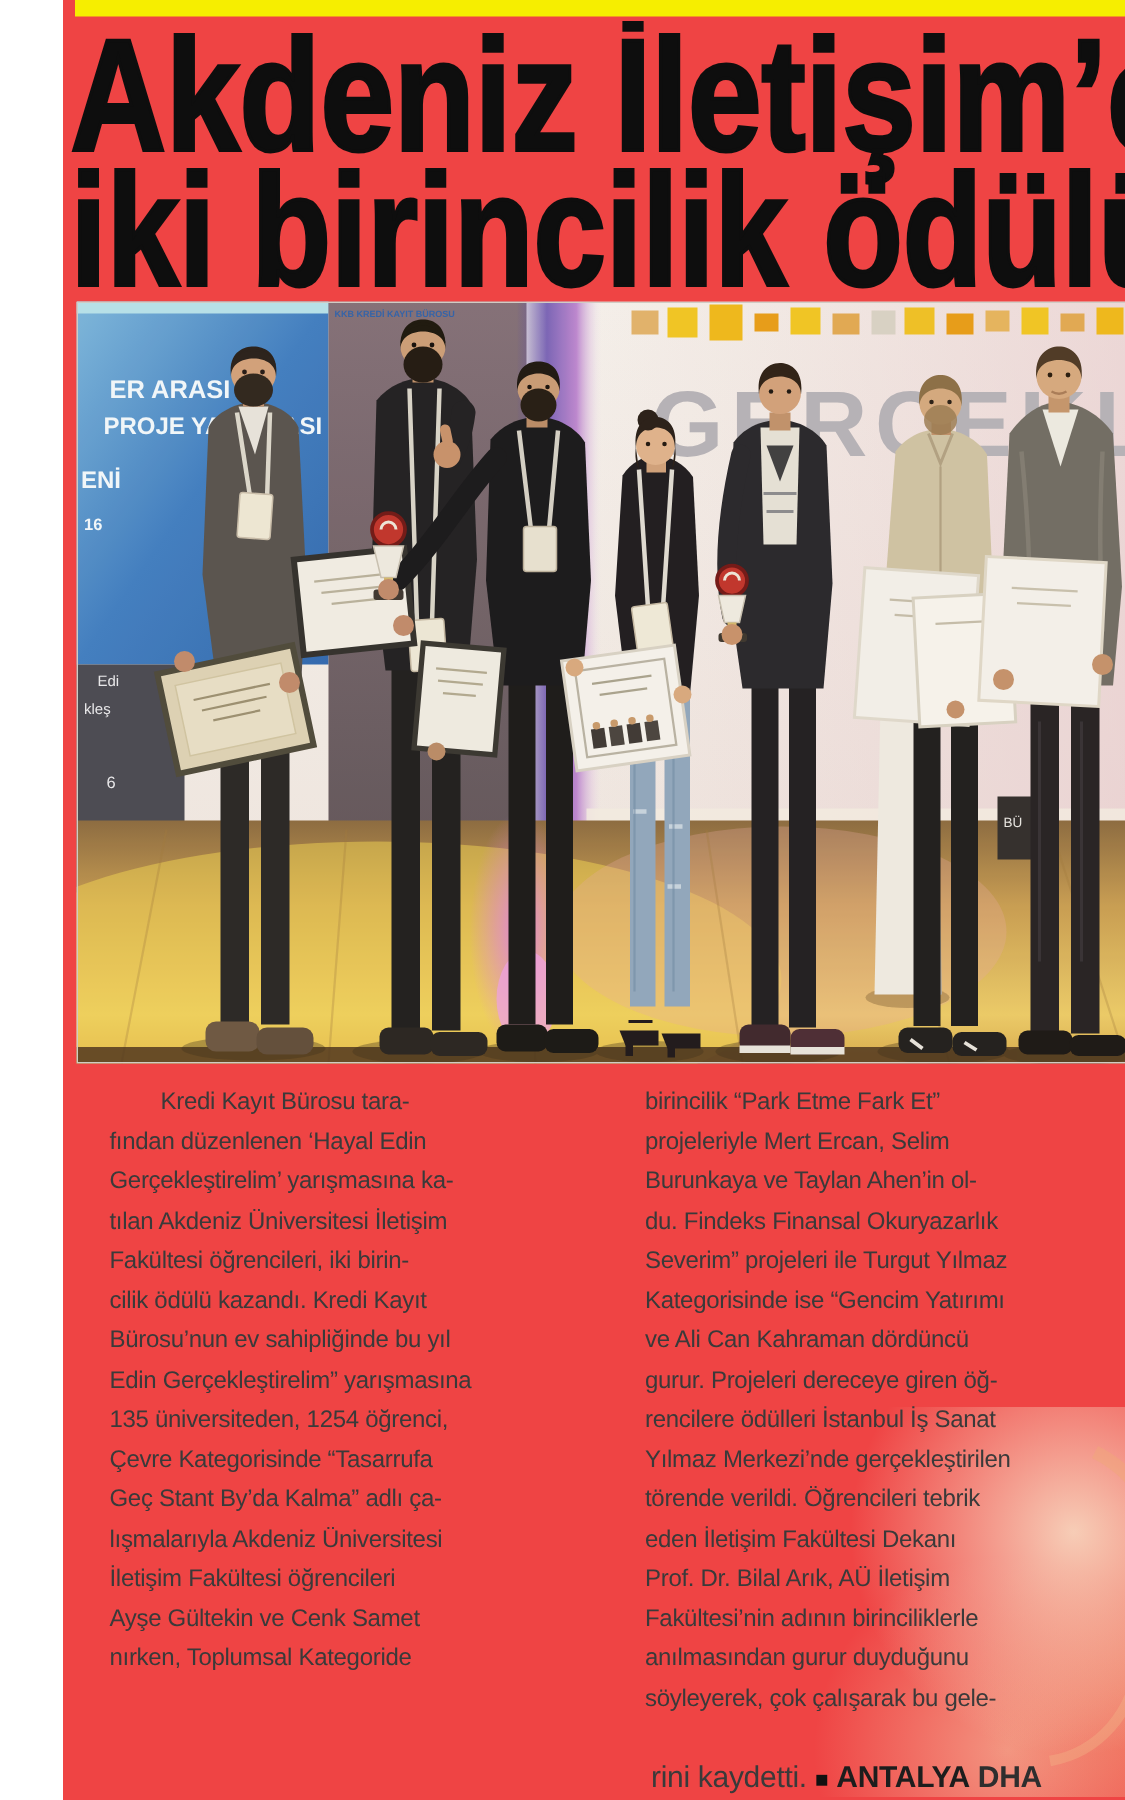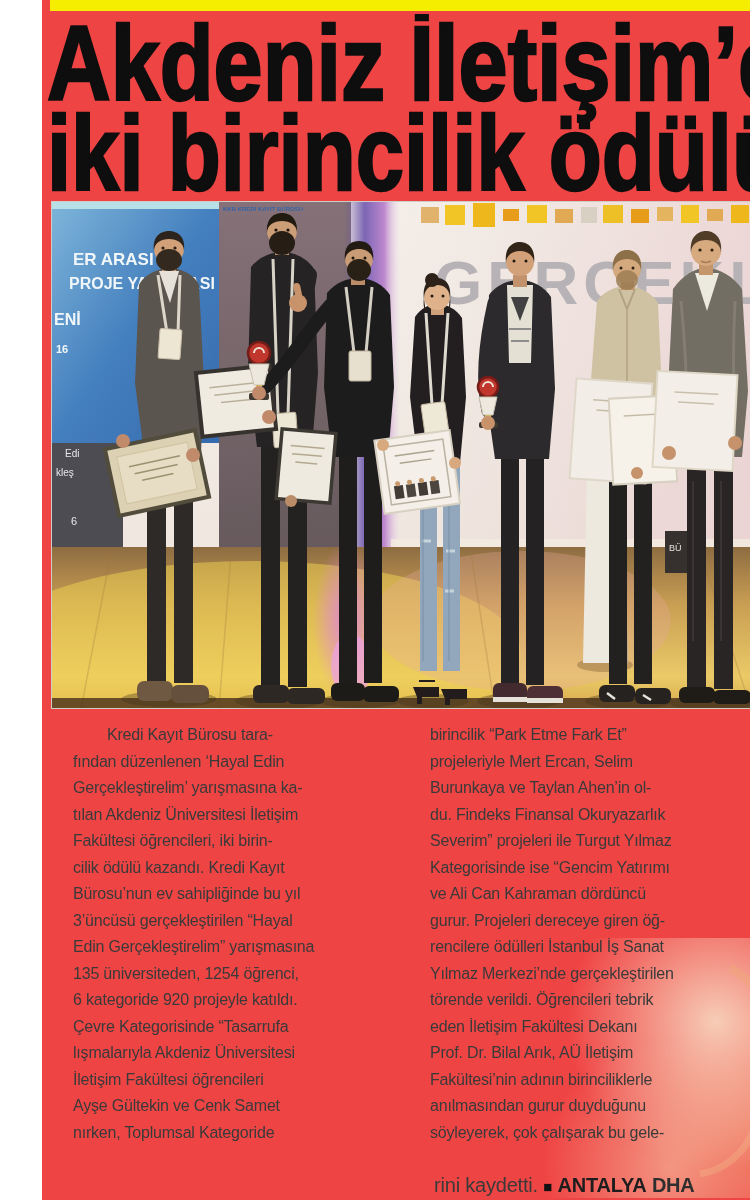--- a/index.html
+++ b/index.html
@@ -391,25 +391,24 @@
   </div>
 
   <div class="col col-left">
       <div class="line">Kredi Kayıt Bürosu tara-</div>
       <div class="line">fından düzenlenen ‘Hayal Edin</div>
       <div class="line">Gerçekleştirelim’ yarışmasına ka-</div>
       <div class="line">tılan Akdeniz Üniversitesi İletişim</div>
       <div class="line">Fakültesi öğrencileri, iki birin-</div>
       <div class="line">cilik ödülü kazandı. Kredi Kayıt</div>
       <div class="line">Bürosu’nun ev sahipliğinde bu yıl</div>
-      <div class="line">3’üncüsü gerçekleştirilen “Hayal</div>
       <div class="line">Edin Gerçekleştirelim” yarışmasına</div>
       <div class="line">135 üniversiteden, 1254 öğrenci,</div>
-      <div class="line">6 kategoride 920 projeyle katıldı.</div>
       <div class="line">Çevre Kategorisinde “Tasarrufa</div>
+      <div class="line">Geç Stant By’da Kalma” adlı ça-</div>
       <div class="line">lışmalarıyla Akdeniz Üniversitesi</div>
       <div class="line">İletişim Fakültesi öğrencileri</div>
       <div class="line">Ayşe Gültekin ve Cenk Samet</div>
       <div class="line">nırken, Toplumsal Kategoride</div>
     </div>
 
   <div class="col col-right">
       <div class="line">birincilik “Park Etme Fark Et”</div>
       <div class="line">projeleriyle Mert Ercan, Selim</div>
       <div class="line">Burunkaya ve Taylan Ahen’in ol-</div>

